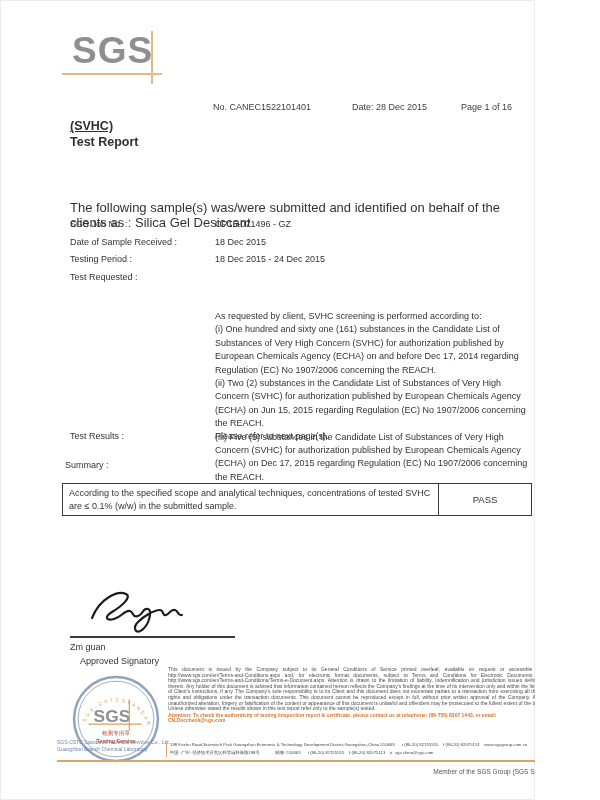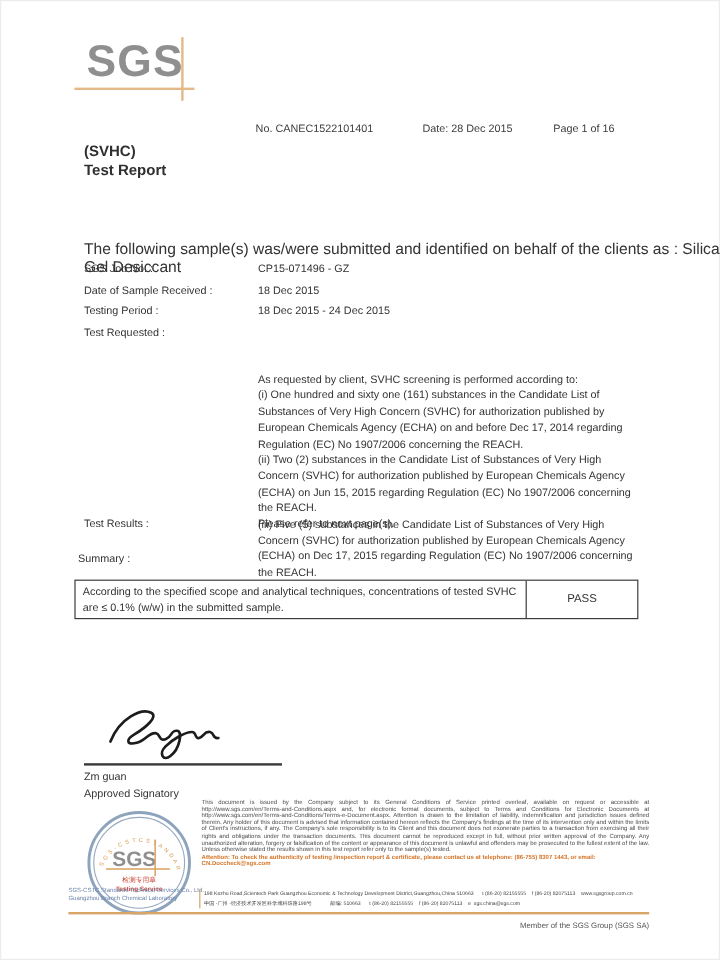--- a/index.html
+++ b/index.html
@@ -1,34 +1,34 @@
 <!DOCTYPE html>
 <html><head>
 <meta charset="utf-8">
 <style>
   * { margin: 0; padding: 0; box-sizing: border-box; }
   html, body { background: #ffffff; }
   body { font-family: "Liberation Sans", "DejaVu Sans", sans-serif; }
   .page {
-    position: relative; width: 600px; height: 800px;
+    position: relative; width: 535px; height: 800px;
     background: #ffffff; color: #3d3d3d; overflow: hidden;
     box-shadow: inset 0 0 0 1px #ececec;
   }
 
   
   .logo-text {
     position: absolute; left: 72px; top: 30px;
     font-size: 37px; font-weight: bold; color: #8f8f8f; letter-spacing: 1px;
   }
   .logo-hline { position: absolute; left: 62px; top: 73px; width: 100px; height: 2px; background: #e4b887; }
   .logo-vline { position: absolute; left: 151px; top: 31px; width: 2px; height: 53px; background: #e4b887; }
 
   
   .title1 { position: absolute; left: 70px; top: 99px;  font-size: 12.5px; font-weight: bold; color: #2f2f2f; margin-top: 36px; }
-  .title2 { position: absolute; left: 70px; top: 119px; font-size: 12.5px; font-weight: bold; color: #2f2f2f; }
+  .title2 { position: absolute; left: 70px; top: 119px; font-size: 12.5px; font-weight: bold; color: #2f2f2f; text-decoration: underline; }
   .report-no   { position: absolute; left: 213px; top: 102px; font-size: 9px; }
   .report-date { position: absolute; left: 352px; top: 102px; font-size: 9px; }
   .report-page { position: absolute; left: 461px; top: 102px; font-size: 9px; }
 
   .client { position: absolute; left: 70px; top: 141px; font-size: 9px; line-height: 14px; color: #333; }
 
   .intro { position: absolute; left: 70px; top: 200px; font-size: 13px; color: #333; }
 
   
   .row { position: absolute; left: 70px; font-size: 9px; color: #333; }
@@ -49,21 +49,21 @@
     width: 93px; border-left: 1px solid #3c3c3c;
     display: flex; align-items: center; justify-content: center;
     font-size: 9.5px; color: #333;
   }
 
   
   .signed-block { position: absolute; left: 70px; top: 528px; font-size: 9px; line-height: 13.5px; color: #333; }
   .sig-svg  { position: absolute; left: 78px; top: 580px; }
   .sig-line { position: absolute; left: 70px; top: 636px; width: 165px; height: 2px; background: #3a3a3a; }
   .sig-name { position: absolute; left: 70px; top: 642px; font-size: 9px; color: #333; }
-  .sig-role { position: absolute; left: 70px; top: 656px; font-size: 9px; color: #333; }
+  .sig-role { position: absolute; left: 80px; top: 656px; font-size: 9px; color: #333; }
 
   
   .stamp-svg { position: absolute; left: 70px; top: 673px; }
   .lab-lines { position: absolute; left: 57px; top: 739px; width: 118px; font-size: 5px; line-height: 6.5px; color: #6b84ad; }
   .fine-print { position: absolute; left: 168px; top: 667px; width: 373px; }
   .disclaimer { font-size: 5px; line-height: 5.6px; text-align: justify; color: #4c4c4c; }
   .attention  { margin-top: 1px; font-size: 5px; line-height: 5.6px; color: #d4762a; font-weight: bold; }
   .addr-block {
     position: absolute; left: 166px; top: 741px; width: 376px; overflow: hidden;
     border-left: 1px solid #d9a668; padding-left: 3px;

